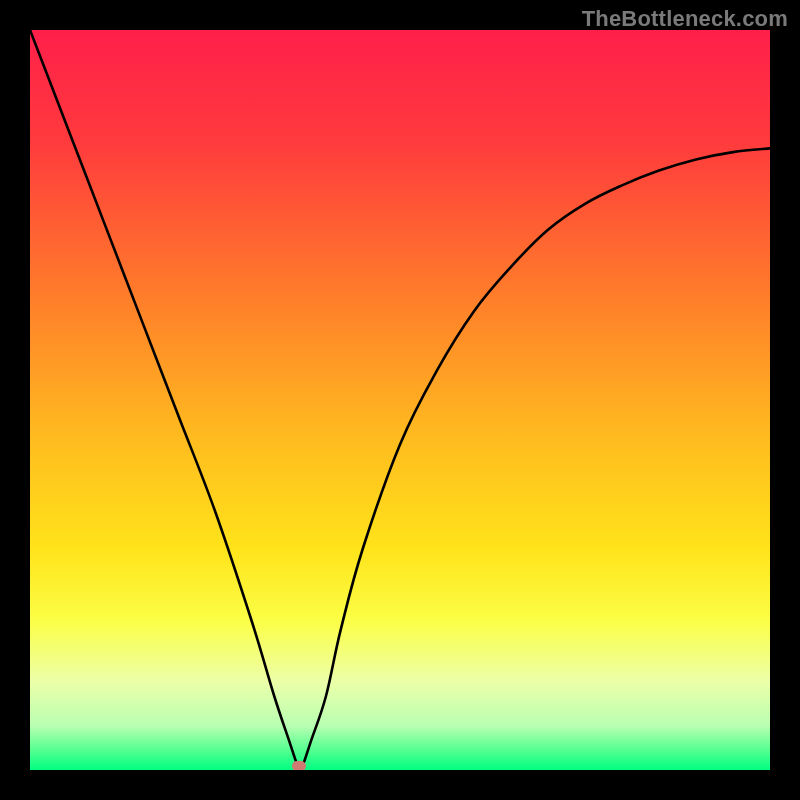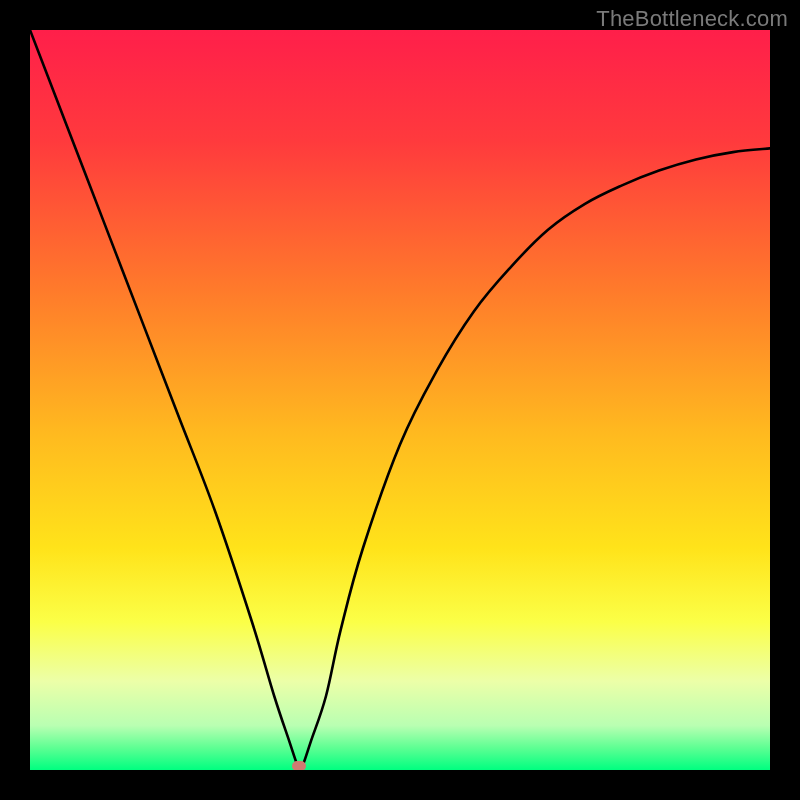--- a/index.html
+++ b/index.html
@@ -22,21 +22,21 @@
   .gradient-bg {
     position: absolute;
     inset: 0;
   }
   .watermark {
     position: absolute;
     top: 6px;
     right: 12px;
     color: #7a7a7a;
     font-size: 22px;
-    font-weight: 400;
+    font-weight: 700;
     letter-spacing: 0.2px;
   }
   svg.curve {
     position: absolute;
     inset: 0;
     width: 100%;
     height: 100%;
   }
   .curve path {
     fill: none;

